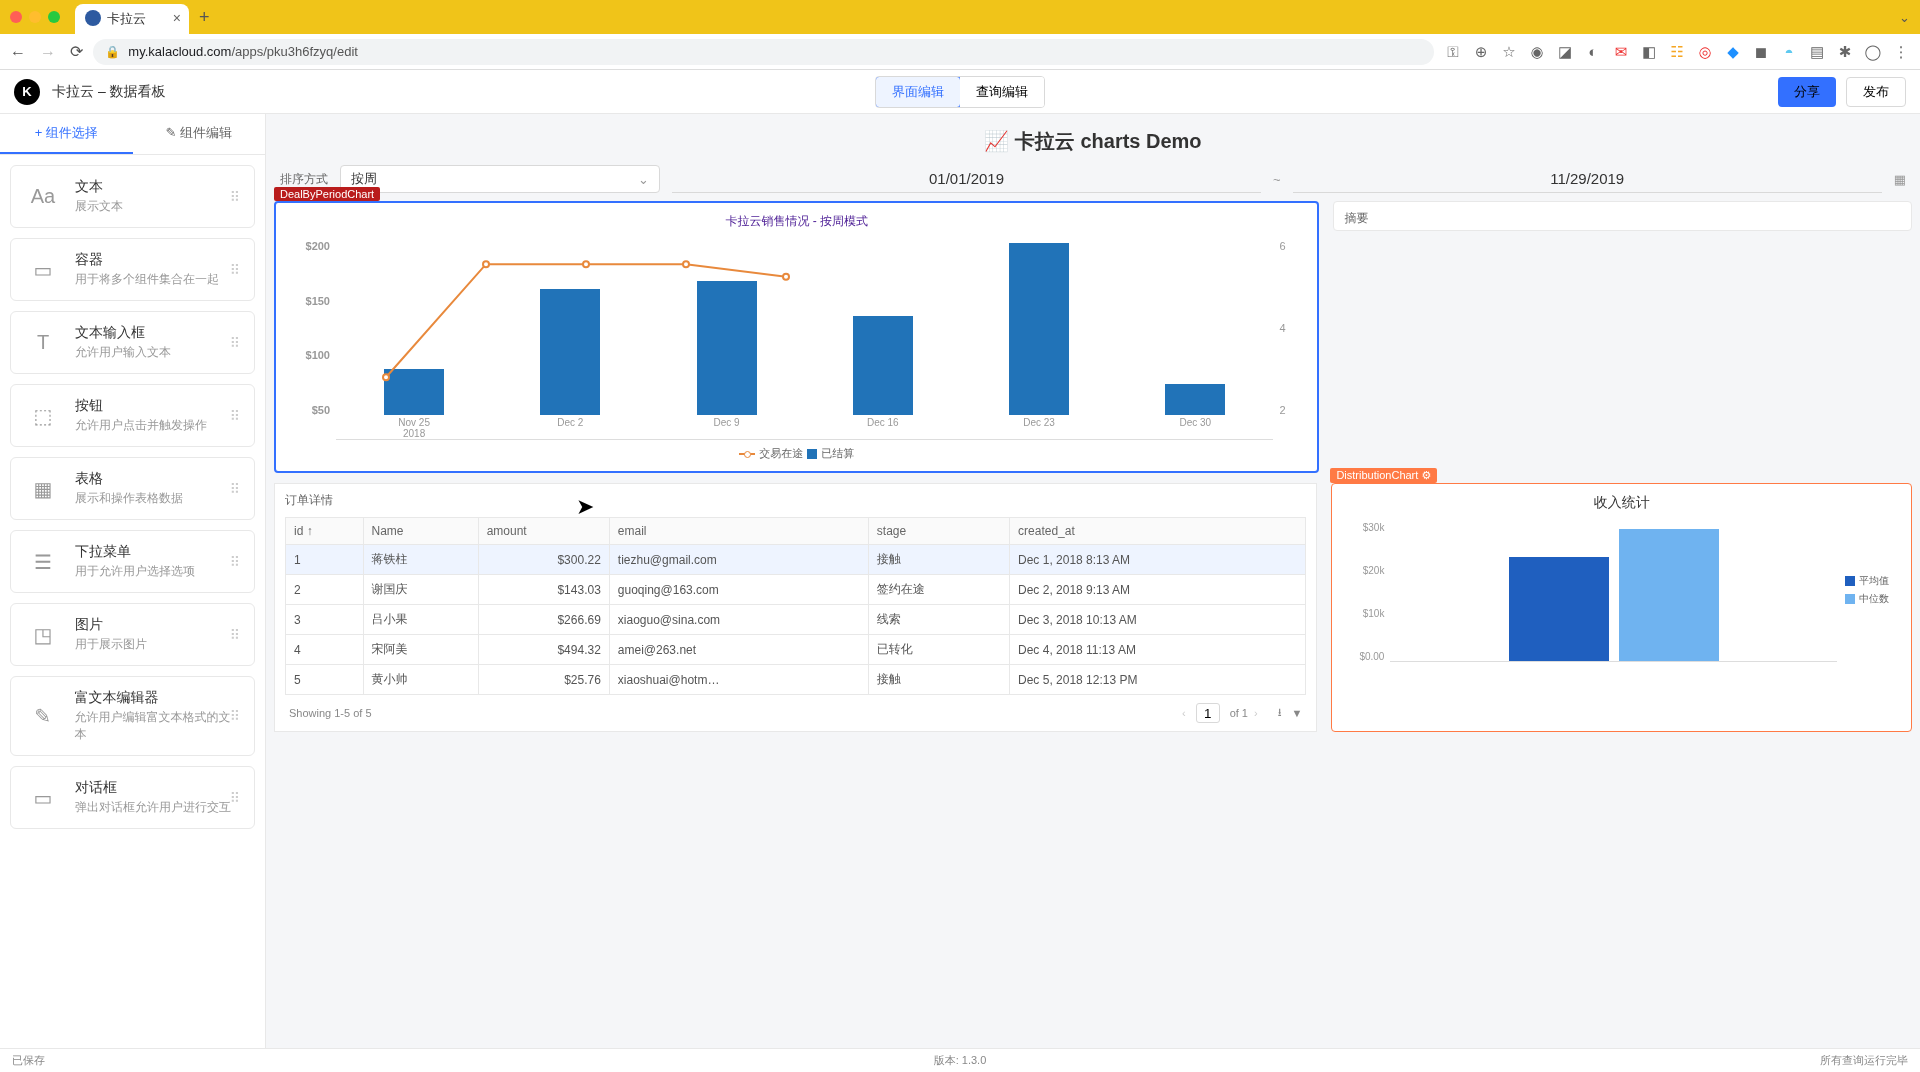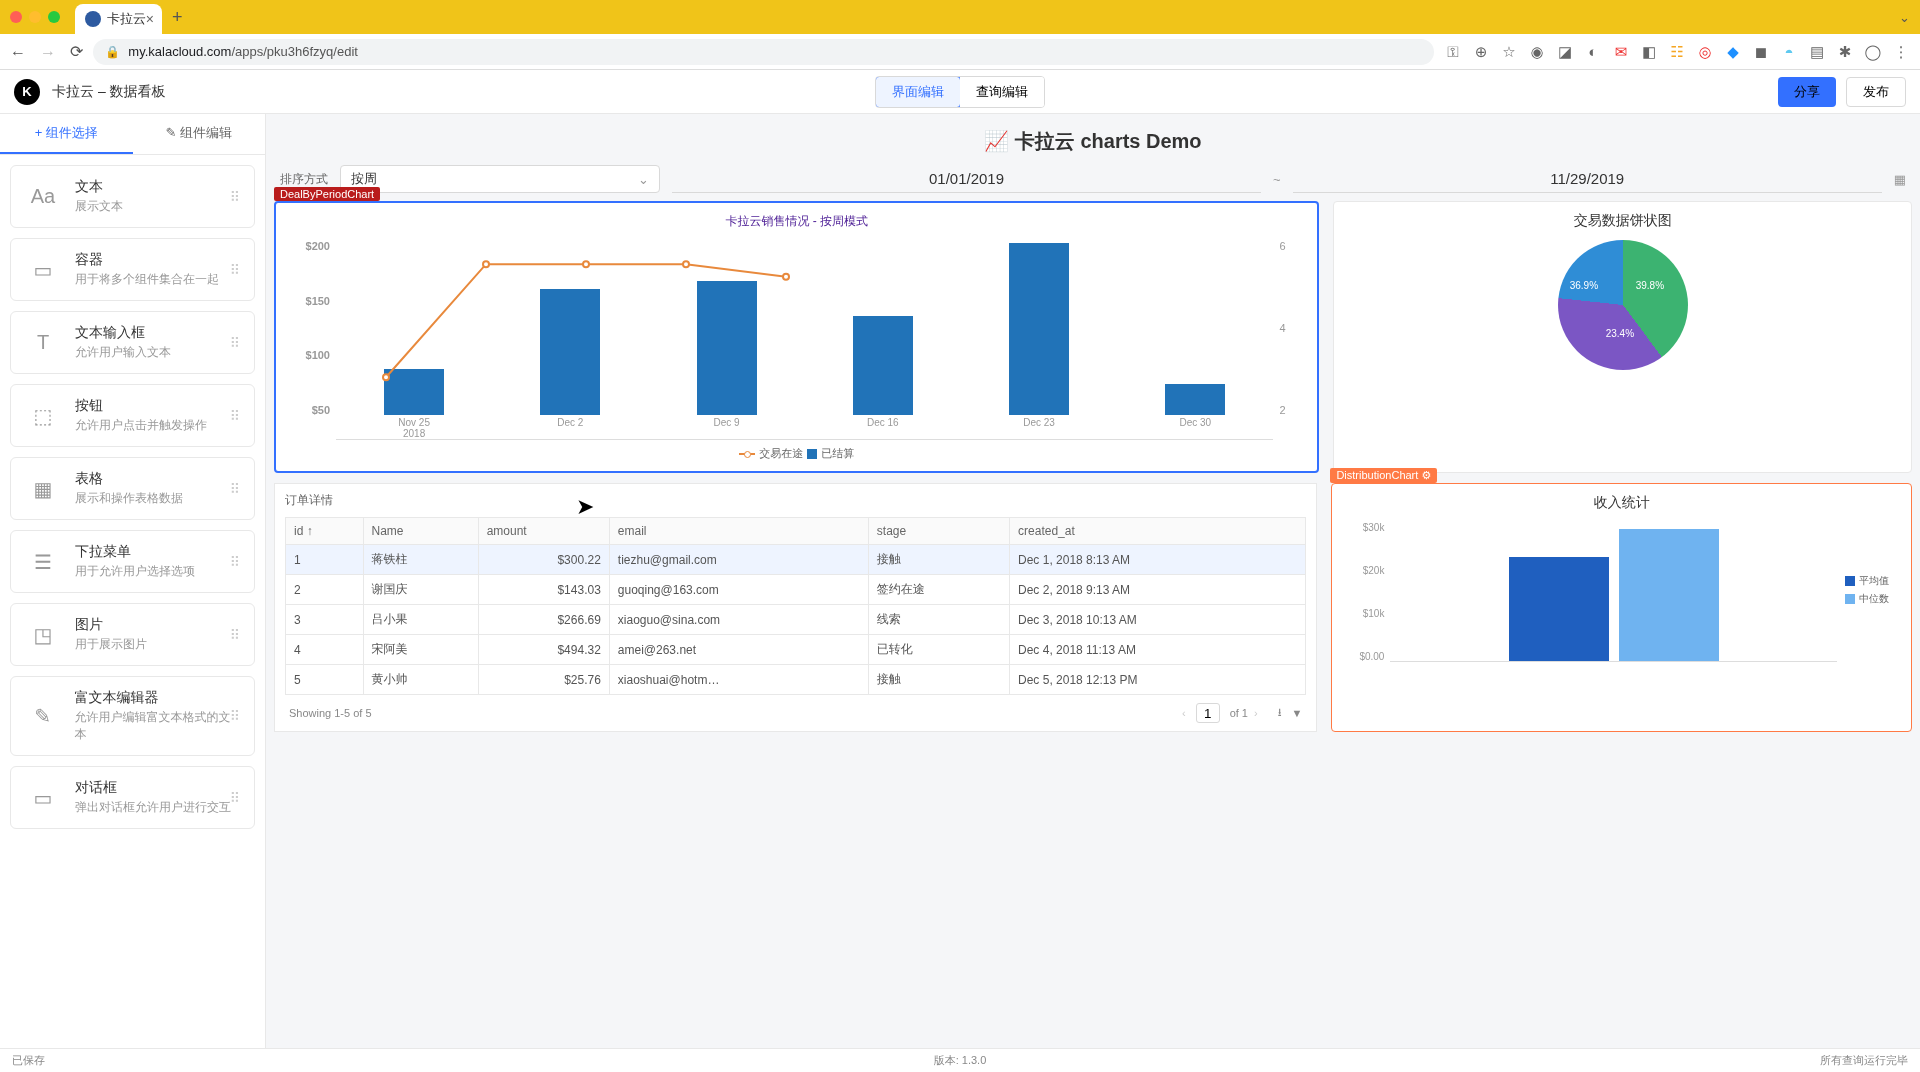--- a/index.html
+++ b/index.html
@@ -5,21 +5,21 @@
 * { box-sizing: border-box; margin: 0; padding: 0; }
 body { font-family: -apple-system, "PingFang SC", "Helvetica Neue", Arial, sans-serif; font-size: 13px; color: #333; background: #fff; overflow: hidden; }
 
 
 .browser-chrome { background: #f0c419; height: 34px; display: flex; align-items: center; padding: 0 10px; }
 .traffic-lights { display: flex; gap: 7px; margin-right: 15px; }
 .traffic-lights span { width: 12px; height: 12px; border-radius: 50%; }
 .light-red { background: #ff5f56; }
 .light-yellow { background: #ffbd2e; }
 .light-green { background: #27c93f; }
-.tab { background: #fff; border-radius: 8px 8px 0 0; padding: 6px 16px 6px 10px; display: flex; align-items: center; gap: 6px; position: relative; height: 30px; margin-top: 4px; }
+.tab { background: #fff; border-radius: 8px 8px 0 0; padding: 6px 43px 6px 10px; display: flex; gap: 6px; position: relative; height: 30px; margin-top: 4px; }
 .tab .favicon { width: 16px; height: 16px; border-radius: 50%; background: #2d5aa0; }
 .tab .close { position: absolute; right: 8px; font-size: 14px; color: #666; cursor: pointer; }
 .new-tab { margin-left: 10px; font-size: 18px; color: #555; cursor: pointer; }
 .chev-down { margin-left: auto; color: #555; cursor: pointer; }
 
 .address-bar { background: #fff; height: 36px; display: flex; align-items: center; padding: 0 10px; border-bottom: 1px solid #ddd; gap: 10px; }
 .nav-btns { display: flex; gap: 14px; color: #555; font-size: 16px; }
 .nav-btns span { cursor: pointer; }
 .url-box { flex: 1; background: #f1f3f4; border-radius: 14px; height: 26px; display: flex; align-items: center; padding: 0 12px; gap: 8px; color: #555; }
 .url-box .lock { font-size: 12px; }
@@ -326,29 +326,22 @@
               </div>
           </div>
           <div class="legend">
             <span><span class="line-sw"></span><span>交易在途</span></span>
             <span><span class="sw" style="background:#2173b8"></span><span>已结算</span></span>
           </div>
         </div>
       </div>
 
       <div style="flex:1; display:flex; flex-direction:column; gap:10px;">
-        <div class="panel" style="flex:1;">
-          <div class="pie-wrap">
-            <div class="pie-title">交易数据饼状图</div>
-            <div class="pie" id="pie" style="background: conic-gradient(rgb(60, 179, 113) 0%, rgb(60, 179, 113) 39.8%, rgb(123, 86, 196) 39.8%, rgb(123, 86, 196) 76.7%, rgb(47, 141, 214) 76.7%, rgb(47, 141, 214) 100.1%);">
-                <div class="pie-label" style="top: 40px; left: 78px;">39.8%</div>
-                <div class="pie-label" style="top: 40px; left: 12px;">36.9%</div>
-                <div class="pie-label" style="top: 88px; left: 48px;">23.4%</div>
-              </div>
-          </div>
+        <div class="panel" style="height:30px;">
+          <div class="panel-header">摘要</div>
         </div>
       </div>
     </div>
 
     <div class="row">
       <div class="table-panel" style="flex:1.8;">
         <div class="tbl-header">订单详情</div>
         <table class="tbl">
           <thead>
               <tr id="thead-row">

